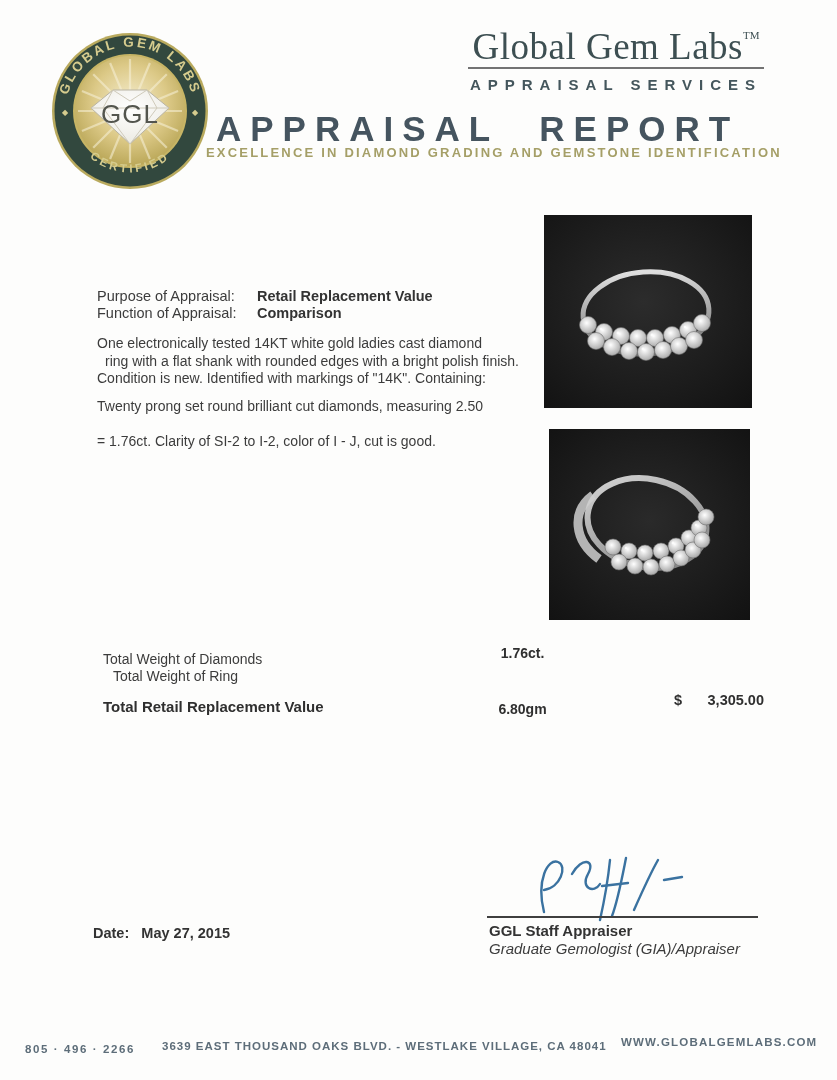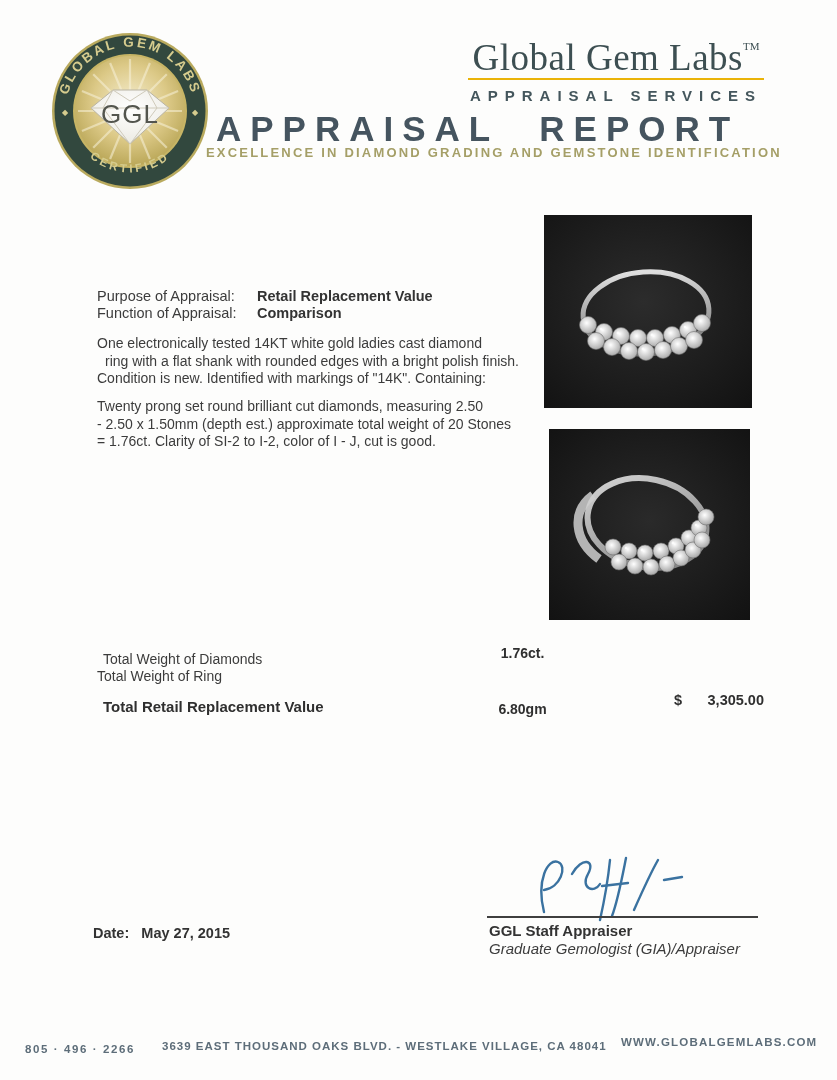--- a/index.html
+++ b/index.html
@@ -12,21 +12,21 @@
   .abs{ position:absolute; white-space:nowrap; }
 
   
   .seal{ left:50px; top:30px; width:160px; height:162px; }
   .brand{ left:468px; top:27px; width:296px; text-align:center; }
   .brand-name{
     font-family:"Liberation Serif", serif; font-size:37px; color:#3d4f52;
     letter-spacing:.5px; display:inline-block; line-height:1.05;
   }
   .brand-tm{ font-size:11px; vertical-align:top; position:relative; top:2px; letter-spacing:0; }
-  .brand-rule{ border-bottom:2px solid #eab308; margin-top:12px; }
+  .brand-rule{ border-bottom:2px solid #737373; margin-top:1px; }
   .brand-tagline{ margin-top:7px; font-size:15px; font-weight:bold; letter-spacing:7px; color:#44565c; }
   .report-title{
     left:216px; top:109px; font-size:35px; font-weight:bold;
     letter-spacing:9px; word-spacing:22px; color:#45545f;
   }
   .report-subtitle{
     left:206px; top:145px; font-size:13px; font-weight:bold;
     letter-spacing:2.2px; color:#a59f67;
   }
 
@@ -132,21 +132,20 @@
   <div class="abs fieldlabel" style="left:97px; top:288px;">Purpose of Appraisal:</div>
   <div class="abs fieldvalue" style="left:257px; top:288px;">Retail Replacement Value</div>
   <div class="abs fieldlabel" style="left:97px; top:305px;">Function of Appraisal:</div>
   <div class="abs fieldvalue" style="left:257px; top:305px;">Comparison</div>
 
   <div class="abs bodyline" style="left:97px; top:335px;">One electronically tested 14KT white gold ladies cast diamond</div>
   <div class="abs bodyline" style="left:97px; top:352.5px;margin-left:8px;">ring with a flat shank with rounded edges with a bright polish finish.</div>
   <div class="abs bodyline" style="left:97px; top:370px;">Condition is new.  Identified with markings of "14K".  Containing:</div>
 
   <div class="abs bodyline" style="left:97px; top:398px;">Twenty prong set round brilliant cut diamonds, measuring 2.50</div>
-  <div class="abs bodyline" style="left:97px; top:415.5px;">- 2.50 x 1.50mm (depth est.) approximate total weight of 20 Stones</div>
   <div class="abs bodyline" style="left:97px; top:433px;">= 1.76ct. Clarity of SI-2 to I-2, color of I - J, cut is good.</div>
 
   <div class="abs photo" style="left:544px; top:215px; width:208px; height:193px;">
     <svg width="208" height="193" viewBox="0 0 208 193">
       <defs>
         <radialGradient id="pbg1" cx="48%" cy="45%" r="75%">
           <stop offset="0%" stop-color="#2c2c2c"></stop>
             <stop offset="100%" stop-color="#121212"></stop>
         </radialGradient>
         <linearGradient id="metal1" x1="0" y1="0" x2="0" y2="1">
@@ -227,21 +226,21 @@
         <circle cx="93" cy="121" r="1.4"></circle>
           <circle cx="124" cy="114" r="1.4"></circle>
           <circle cx="99" cy="135" r="1.4"></circle>
         <circle cx="147" cy="96" r="1.2"></circle>
           <circle cx="77" cy="119" r="1.2"></circle>
       </g>
     </svg>
   </div>
 
   <div class="abs tot-label" style="left:103px; top:651px;">Total Weight of Diamonds</div>
-  <div class="abs tot-label" style="left:97px; top:668px;">Total Weight of Ring</div>
+  <div class="abs tot-label" style="left:113px; top:668px;">Total Weight of Ring</div>
   <div class="abs tot-value" style="left:455px; top:645px;">1.76ct.</div>
   <div class="abs tot-value" style="left:455px; top:662px;margin-top:39px;">6.80gm</div>
   <div class="abs tot-total-label" style="left:103px; top:698px;">Total Retail Replacement Value</div>
   <div class="abs amount-row">
     <span>$</span>
     <span>3,305.00</span>
   </div>
 
   <div class="abs" style="left:530px; top:850px; width:165px; height:75px;">
     <svg width="165" height="75" viewBox="0 0 165 75">

